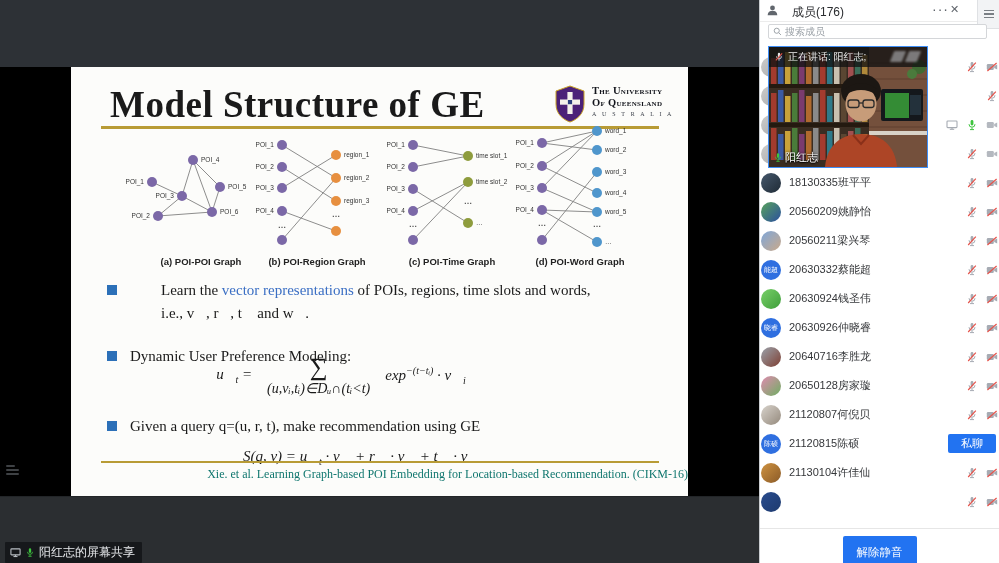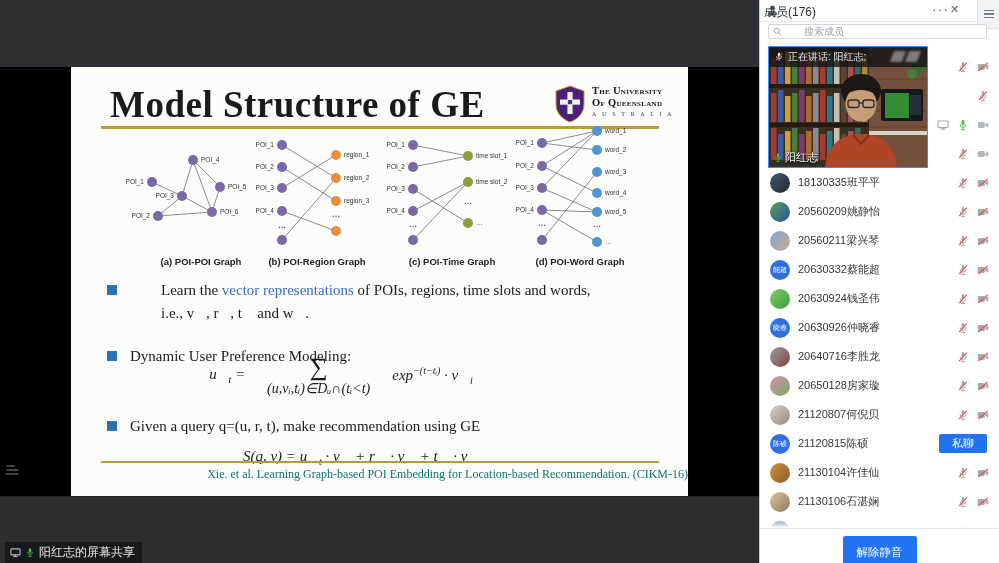--- a/index.html
+++ b/index.html
@@ -27,41 +27,41 @@
   .logo-text{font-size:10.5px;font-variant:small-caps;font-weight:bold;color:#13151c;line-height:1.18;letter-spacing:.3px;}
   .logo-text .au{font-size:6px;letter-spacing:2.2px;color:#3a3f49;font-weight:normal;margin-top:1px;}
   .graph-strip{position:absolute;left:9px;top:58px;width:600px;height:145px;}
   .bullet{position:absolute;display:flex;align-items:flex-start;font-size:15px;line-height:1.5;}
   .bullet .sq{flex:none;width:10px;height:10px;background:#2c70b8;margin:6px 13px 0 0;}
   .b1{left:36px;top:212px;width:505px;gap:31px;}
   .b2{left:36px;top:278px;}
   .b3{left:36px;top:348px;}
   .blue-t{color:#3b6fc4;}
   .formula{position:absolute;font-style:italic;font-size:15px;display:flex;align-items:center;justify-content:center;}
-  .f2{left:110px;top:288px;width:320px;gap:22px;}
+  .f2{left:110px;top:288px;width:320px;gap:15px;}
   .sum{display:inline-flex;flex-direction:column;align-items:center;font-style:normal;}
   .sum-sym{font-size:25px;line-height:.95;}
   .sum-sub{font-size:14px;font-style:italic;margin-top:1px;white-space:nowrap;}
   .f3{left:90px;top:366px;width:400px;margin-top:15px;}
   sub{font-size:10px;} sup{font-size:10px;}
 
   
   .panel{position:absolute;left:759px;top:0;width:240px;height:563px;background:#fff;border-left:1px solid #c9ccd0;box-sizing:border-box;}
   .p-header{position:absolute;left:0;top:0;width:100%;height:21px;border-bottom:1px solid #ececec;}
-  .p-title{position:absolute;left:4px;top:4px;font-size:12px;color:#2b2d30;}
+  .p-title{position:absolute;left:32px;top:4px;font-size:12px;color:#2b2d30;}
   .hd-ic{position:absolute;top:4px;width:13px;height:13px;}
   .dots{position:absolute;left:172px;top:1px;font-size:14px;color:#5f646b;letter-spacing:1px;cursor:default;}
   .close{position:absolute;left:190px;top:3px;font-size:11px;color:#5f646b;}
   .corner-btn{position:absolute;left:217px;top:0;width:22px;height:29px;background:#f2f3f5;border-left:1px solid #dfe1e4;border-bottom:1px solid #dfe1e4;box-sizing:border-box;display:flex;flex-direction:column;justify-content:center;align-items:center;gap:2px;}
   .corner-btn i{width:10px;height:1.5px;background:#7a7f85;display:block;}
   .p-search{position:absolute;left:8px;top:24px;width:219px;height:15px;border:1px solid #d4d6d9;border-radius:2px;box-sizing:border-box;display:flex;align-items:center;padding:0 4px;gap:3px;background:#fff;}
-  .p-search input{border:0;outline:0;flex:1;font-size:10px;color:#333;padding:0;height:11px;font-family:"Liberation Sans",sans-serif;margin-left:19px;}
+  .p-search input{border:0;outline:0;flex:1;font-size:10px;color:#333;padding:0;height:11px;font-family:"Liberation Sans",sans-serif;}
   .p-search input::placeholder{color:#9aa0a6;}
   .member-list{position:absolute;left:0;top:52px;width:100%;height:476px;overflow:hidden;}
-  .m-row{height:29px;display:flex;align-items:center;padding:0 10px;box-sizing:border-box;gap:8px;}
+  .m-row{height:29px;display:flex;align-items:center;padding:0 1px;box-sizing:border-box;gap:8px;}
   .m-av{flex:none;width:20px;height:20px;border-radius:50%;}
   .m-av.txt{color:#fff;font-size:7px;line-height:20px;text-align:center;}
   .m-name{flex:1;font-size:11px;color:#35373a;white-space:nowrap;overflow:hidden;}
   .m-icons{display:flex;align-items:center;gap:8px;}
   .m-icons .ic svg{width:12px;height:12px;display:block;}
   .pm-btn{background:#2273f1;color:#fff;font-size:11px;padding:2px 13px;border-radius:2px;margin-right:2px;}
   .list-fade{position:absolute;left:0;top:512px;width:100%;height:16px;background:linear-gradient(rgba(255,255,255,0),#fff);pointer-events:none;}
   .p-footer{position:absolute;left:0;top:528px;width:100%;height:35px;background:#fff;border-top:1px solid #e6e6e6;box-sizing:border-box;display:flex;justify-content:center;}
   .unmute-btn{margin-top:7px;height:32px;background:#2273f1;color:#fff;border:0;border-radius:2px;font-size:11.5px;padding:0 14px;font-family:"Liberation Sans",sans-serif;}
 
@@ -589,42 +589,20 @@
           <span class="ic">
             <svg viewBox="0 0 12 12">
               <rect x="0.8" y="3" width="7" height="6" rx="1.2" fill="#a6abb3"></rect>
               <path d="M8.2 5l3-1.6v5.2l-3-1.6z" fill="#a6abb3"></path>
               <line x1="1.4" y1="10" x2="10.6" y2="2" stroke="#e5534b" stroke-width="1.2"></line>
             </svg>
           </span>
         </span>
       </div>
       <div class="m-row">
-        <div class="m-av" style="background: linear-gradient(135deg, rgb(220, 197, 162), rgb(141, 122, 88));"></div>
-        <span class="m-name">21130106石湛娴</span>
-        <span class="m-icons">
-          <span class="ic">
-            <svg viewBox="0 0 12 12">
-              <rect x="4.6" y="1" width="2.8" height="5.4" rx="1.4" fill="#a6abb3"></rect>
-              <path d="M3 5.2a3 3 0 0 0 6 0" fill="none" stroke="#a6abb3" stroke-width="1"></path>
-              <line x1="6" y1="8.6" x2="6" y2="10.4" stroke="#a6abb3" stroke-width="1"></line>
-              <line x1="4" y1="10.6" x2="8" y2="10.6" stroke="#a6abb3" stroke-width="1"></line>
-              <line x1="2.2" y1="10" x2="9.8" y2="1.6" stroke="#e5534b" stroke-width="1.2"></line>
-            </svg>
-          </span>
-          <span class="ic">
-            <svg viewBox="0 0 12 12">
-              <rect x="0.8" y="3" width="7" height="6" rx="1.2" fill="#a6abb3"></rect>
-              <path d="M8.2 5l3-1.6v5.2l-3-1.6z" fill="#a6abb3"></path>
-              <line x1="1.4" y1="10" x2="10.6" y2="2" stroke="#e5534b" stroke-width="1.2"></line>
-            </svg>
-          </span>
-        </span>
-      </div>
-      <div class="m-row">
         <div class="m-av" style="background: linear-gradient(135deg, rgb(42, 77, 143), rgb(29, 58, 110));"></div>
         <span class="m-name"></span>
         <span class="m-icons">
           <span class="ic">
             <svg viewBox="0 0 12 12">
               <rect x="4.6" y="1" width="2.8" height="5.4" rx="1.4" fill="#a6abb3"></rect>
               <path d="M3 5.2a3 3 0 0 0 6 0" fill="none" stroke="#a6abb3" stroke-width="1"></path>
               <line x1="6" y1="8.6" x2="6" y2="10.4" stroke="#a6abb3" stroke-width="1"></line>
               <line x1="4" y1="10.6" x2="8" y2="10.6" stroke="#a6abb3" stroke-width="1"></line>
               <line x1="2.2" y1="10" x2="9.8" y2="1.6" stroke="#e5534b" stroke-width="1.2"></line>

